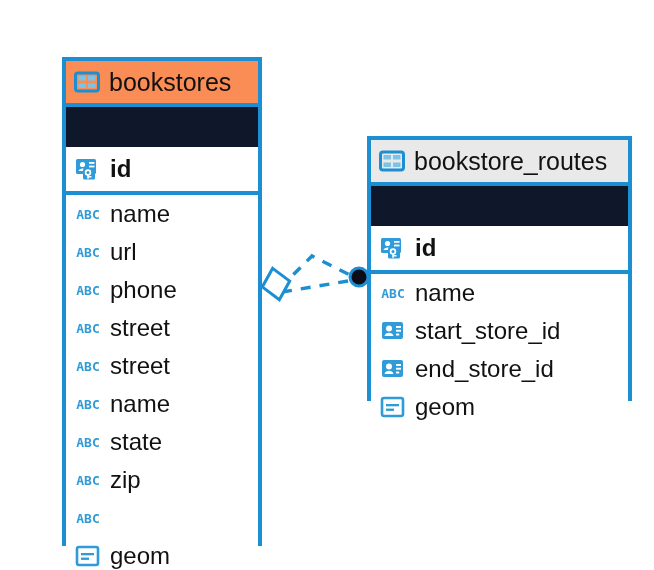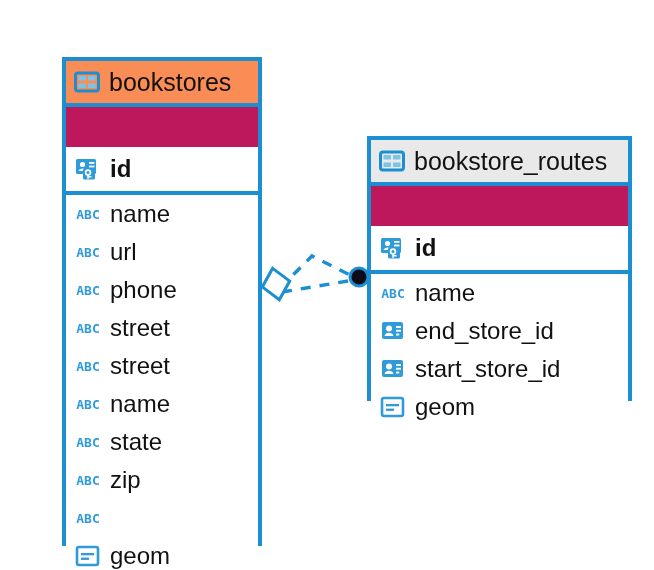--- a/index.html
+++ b/index.html
@@ -32,21 +32,21 @@
     height: 570px;
     pointer-events: none;
     z-index: 1;
   }
 
   
   .entity {
     position: absolute;
     box-sizing: border-box;
     border: 4px solid #1b8fd1;
-    background: #be185d;
+    background: #0f172a;
     z-index: 2;
   }
 
   .entity-header {
     box-sizing: border-box;
     display: flex;
     align-items: center;
     height: 46px;
     padding: 0 6px 0 8px;
     gap: 9px;
@@ -265,33 +265,33 @@
 
       <div class="field-row">
         <svg class="icon" viewBox="0 0 26 24">
           <rect x="2" y="3" width="21" height="17" rx="2" fill="#2f9bd8"></rect>
           <circle cx="9" cy="9.5" r="3" fill="#ffffff"></circle>
           <path d="M4.5 17 C5.4 12.8 12.6 12.8 13.5 17 Z" fill="#ffffff"></path>
           <rect x="16" y="7" width="5" height="1.9" fill="#ffffff"></rect>
           <rect x="16" y="10.8" width="5" height="1.9" fill="#ffffff"></rect>
           <rect x="16" y="14.6" width="3.2" height="1.9" fill="#ffffff"></rect>
         </svg>
-        <span class="field-label">end_store_id</span>
+        <span class="field-label">start_store_id</span>
       </div>
 
       <div class="field-row">
         <svg class="icon" viewBox="0 0 26 24">
           <rect x="2" y="3" width="21" height="17" rx="2" fill="#2f9bd8"></rect>
           <circle cx="9" cy="9.5" r="3" fill="#ffffff"></circle>
           <path d="M4.5 17 C5.4 12.8 12.6 12.8 13.5 17 Z" fill="#ffffff"></path>
           <rect x="16" y="7" width="5" height="1.9" fill="#ffffff"></rect>
           <rect x="16" y="10.8" width="5" height="1.9" fill="#ffffff"></rect>
           <rect x="16" y="14.6" width="3.2" height="1.9" fill="#ffffff"></rect>
         </svg>
-        <span class="field-label">start_store_id</span>
+        <span class="field-label">end_store_id</span>
       </div>
 
       <div class="field-row">
         <svg class="icon" viewBox="0 0 26 24">
           <rect x="2" y="3" width="21" height="18" rx="2" fill="#ffffff" stroke="#2f9bd8" stroke-width="2.6"></rect>
           <rect x="6" y="9" width="13" height="2.3" fill="#2f9bd8"></rect>
           <rect x="6" y="13.6" width="8" height="2.3" fill="#2f9bd8"></rect>
         </svg>
         <span class="field-label">geom</span>
       </div>

